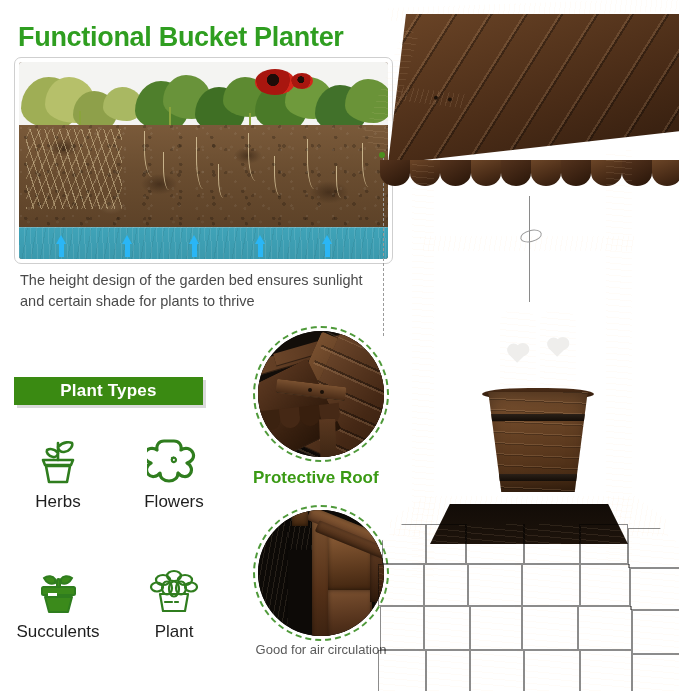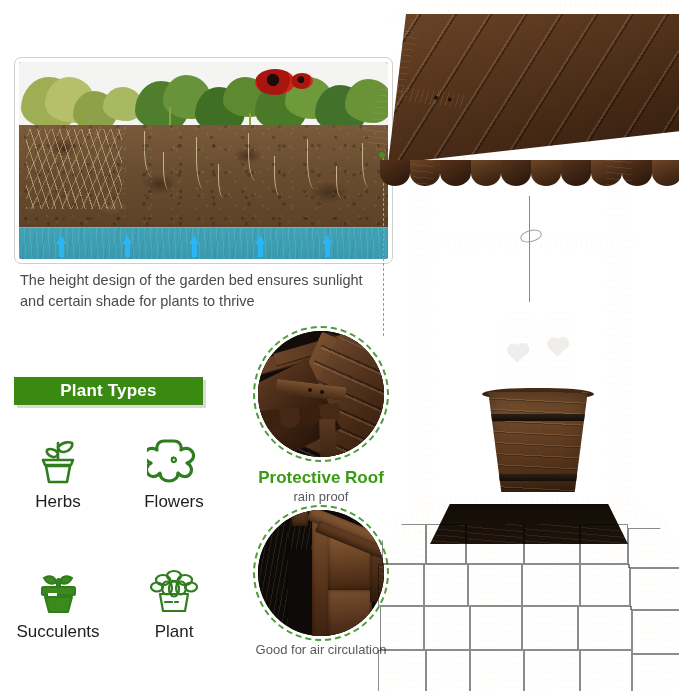--- a/index.html
+++ b/index.html
@@ -143,21 +143,21 @@
     width:136px; height:136px; border-radius:50%;
     border:2px dashed #4f9a3a;
     padding:3px;
     overflow:hidden;
   }
   .circle-inner {
     width:100%; height:100%; border-radius:50%; overflow:hidden;
     position:relative; background:#0b0906;
   }
   .c-title {
-    text-align:center; font-weight:bold; font-size:17px;
+    font-weight:bold; font-size:17px;
     color:#3a9a14; margin-top:6px; white-space:nowrap;
   }
   .c-sub { text-align:center; font-size:13px; color:#5a5a5a; margin-top:1px; white-space:nowrap; }
 
   
   .roofart { position:absolute; inset:0; background:#120d09; }
   .roof-plank {
     position:absolute; background:linear-gradient(100deg,#6b4529,#4a2c18 55%,#35200f);
     border-bottom:1px solid rgba(0,0,0,.5);
   }
@@ -293,20 +293,21 @@
     overflow:hidden;
   }
 
   .shadow-soft { box-shadow:inset 0 0 22px rgba(0,0,0,.55); }
 </style>
 </head>
 <body>
 
 <div class="stage">
 
+  <div class="title">Functional Bucket Planter</div>
 
   <div class="photo-card">
     <div class="photo">
       <div class="sky"></div>
 
       <div class="foliage">
 
         <div class="leafclump" style="left:2px;  bottom:4px; width:58px;  height:52px; background:#9fae55;"></div>
         <div class="leafclump" style="left:26px; bottom:10px;width:50px;  height:46px; background:#b6c06a;"></div>
         <div class="leafclump" style="left:54px; bottom:2px; width:44px;  height:40px; background:#8ea04a;"></div>
@@ -454,21 +455,20 @@
             <i style="flex:1; border-radius:0 0 52% 52%; background:#452815;"></i>
             <i style="flex:1; border-radius:0 0 52% 52%; background:#381f0e;"></i>
             <i style="flex:1; border-radius:0 0 52% 52%; background:#462916;"></i>
           </div>
           <div class="roof-plank" style="left:62px; top:88px; width:16px; height:52px; transform:rotate(-2deg);
                background:linear-gradient(#5a3820,#35200f);"></div>
         </div>
       </div>
     </div>
     <div class="c-title">Protective Roof</div>
-    <div class="c-sub">rain proof</div>
   </div>
 
   <div class="callout" style="left:253px; top:505px;">
     <div class="circle">
       <div class="circle-inner">
         <div class="gapart">
           <div class="gblock grain" style="left:-4px;  top:10px;  width:34px; height:130px;"></div>
           <div class="gblock grain" style="left:30px;  top:-4px;  width:26px; height:44px;"></div>
           <div class="gblock grain" style="left:54px;  top:4px;   width:18px; height:126px;
                background:linear-gradient(170deg,#7d5432,#553118 60%,#3a2110);"></div>

